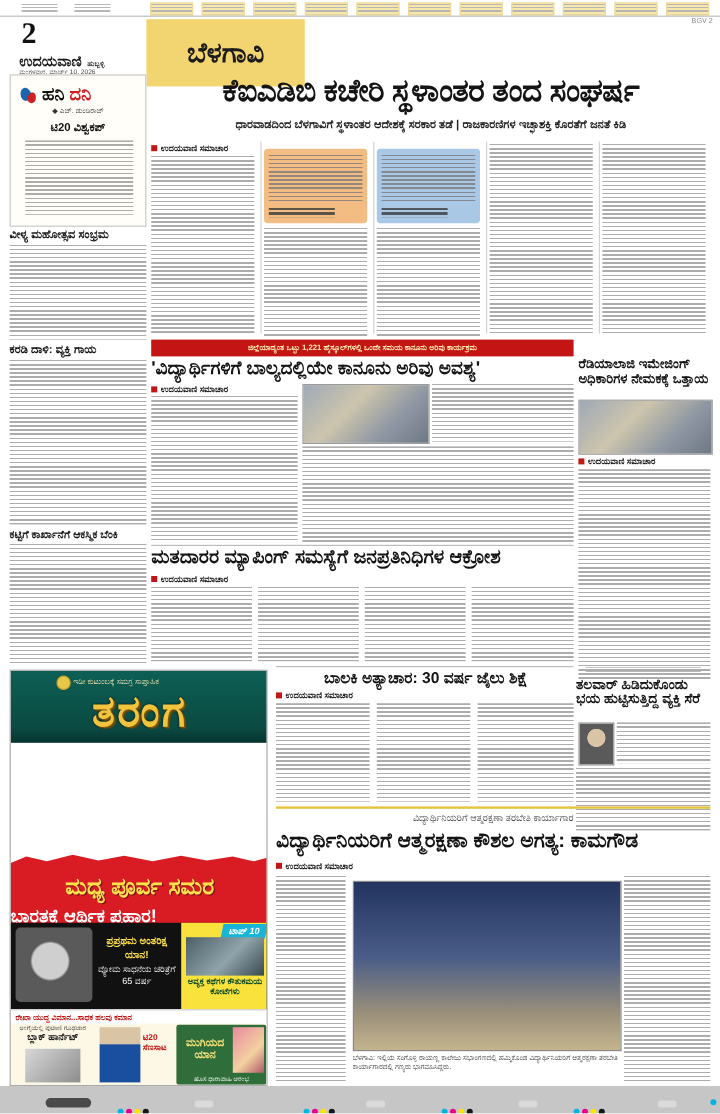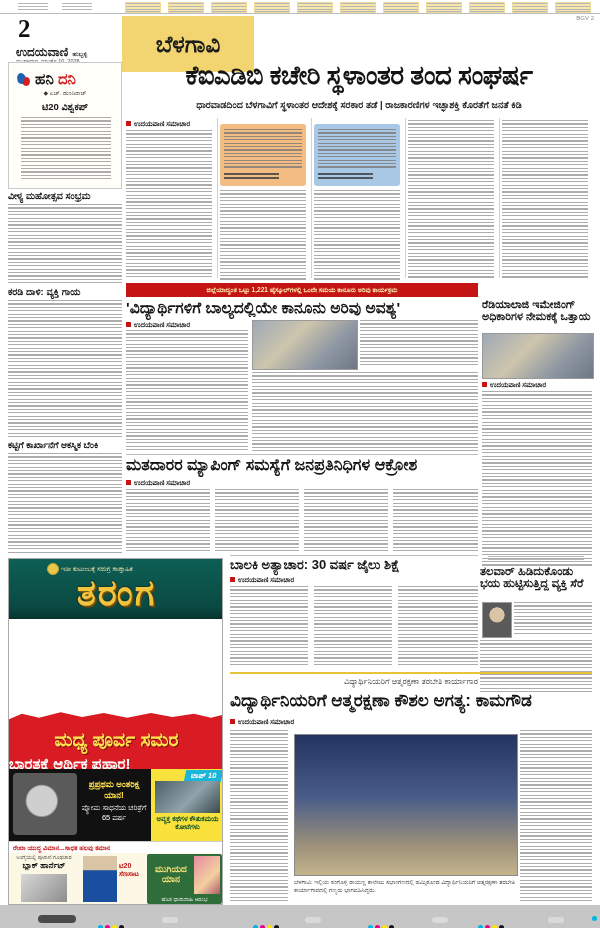--- a/index.html
+++ b/index.html
@@ -151,21 +151,21 @@
     </div>
     <div class="abs noise" style="left:0;top:32px;width:84px;height:62px;"></div>
     <div class="abs noise" style="left:89px;top:32px;width:84px;height:62px;"></div>
     <div class="abs noise" style="left:178px;top:32px;width:84px;height:62px;"></div>
     <div class="abs noise" style="left:267px;top:32px;width:85px;height:62px;"></div>
   </div>
 
   <div class="abs hline" style="left:230px;top:555px;width:248px;"></div>
 
   <div class="abs" style="left:230px;top:558px;width:248px;height:112px;">
-    <div class="headline" style="font-size:13px;">ಬಾಲಕಿ ಅತ್ಯಾಚಾರ: 30 ವರ್ಷ ಜೈಲು ಶಿಕ್ಷೆ</div>
+    <div class="headline" style="font-size:13px;margin-left:40px;">ಬಾಲಕಿ ಅತ್ಯಾಚಾರ: 30 ವರ್ಷ ಜೈಲು ಶಿಕ್ಷೆ</div>
     <div class="byline" style="position:absolute;left:0;top:18px;">
       <span class="bullet"></span><span>ಉದಯವಾಣಿ ಸಮಾಚಾರ</span>
     </div>
     <div class="abs noise" style="left:0;top:28px;width:78px;height:82px;"></div>
     <div class="abs noise" style="left:84px;top:28px;width:78px;height:82px;"></div>
     <div class="abs noise" style="left:168px;top:28px;width:80px;height:82px;"></div>
   </div>
 
   <div class="abs" style="left:480px;top:556px;width:112px;height:138px;">
     <div class="abs noise fine" style="left:8px;top:0;width:96px;height:5px;"></div>

